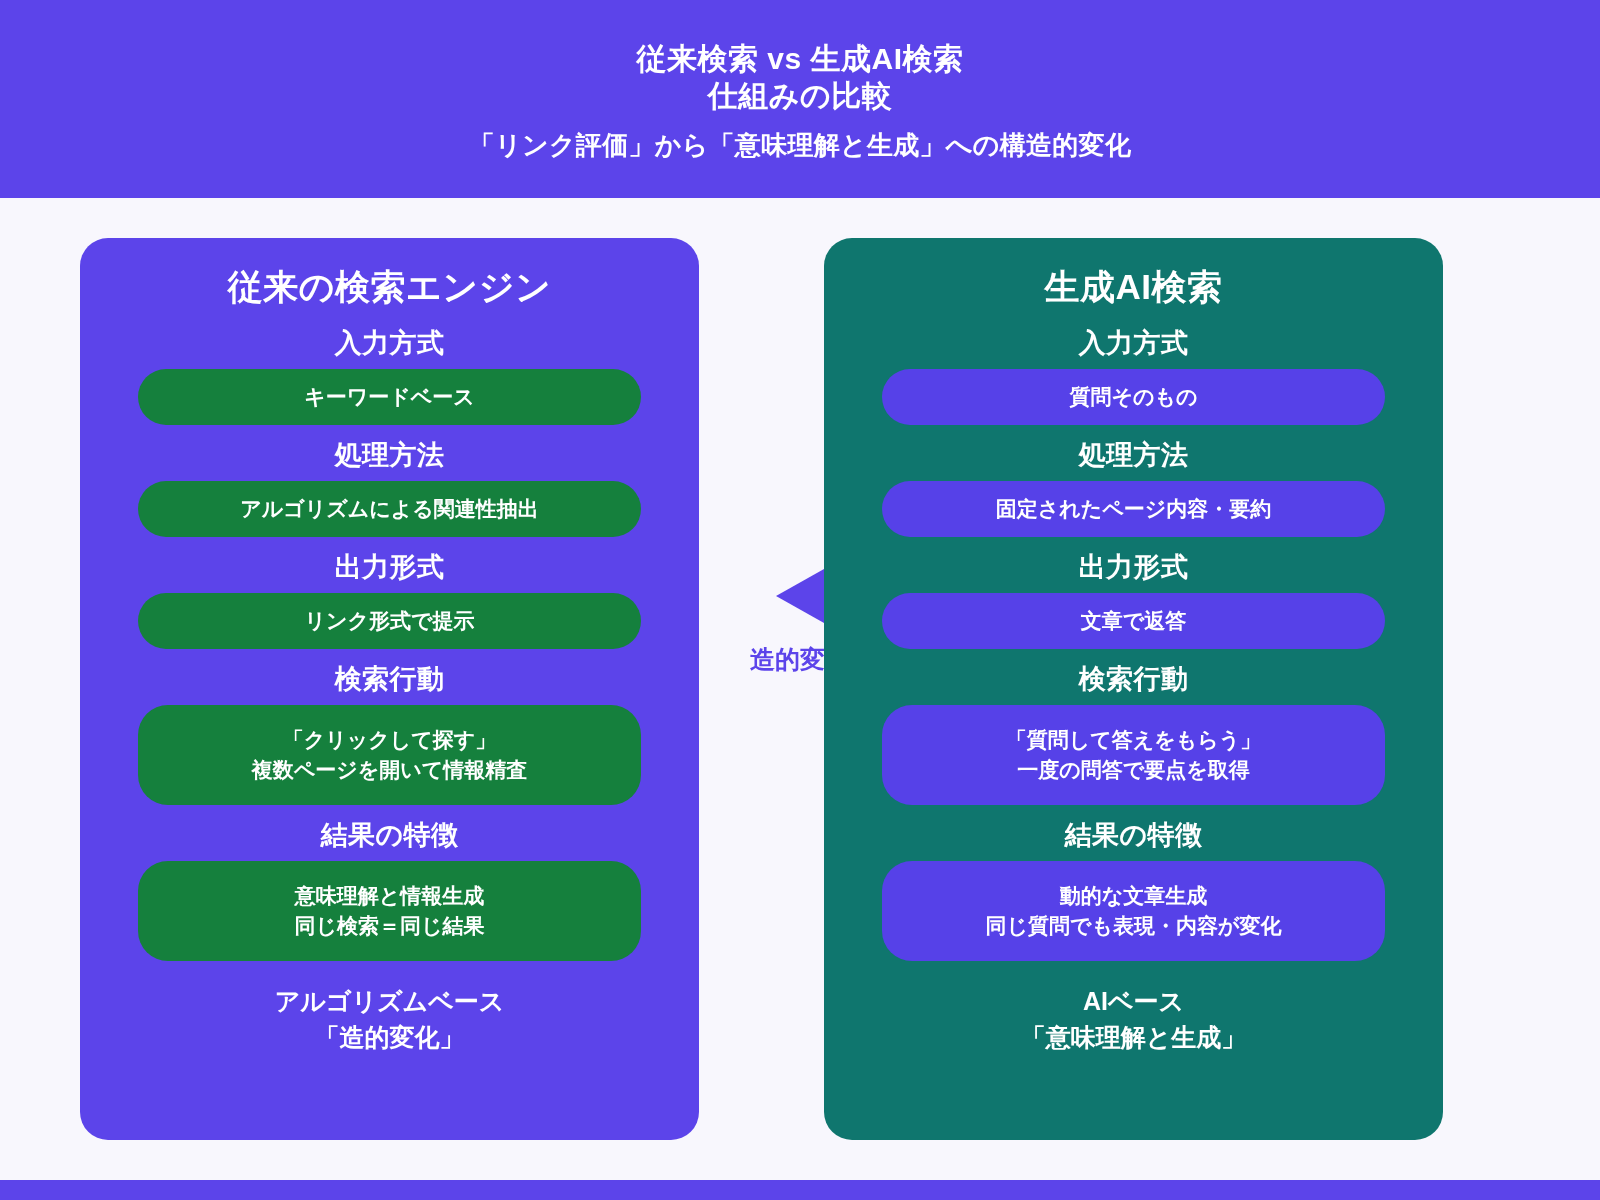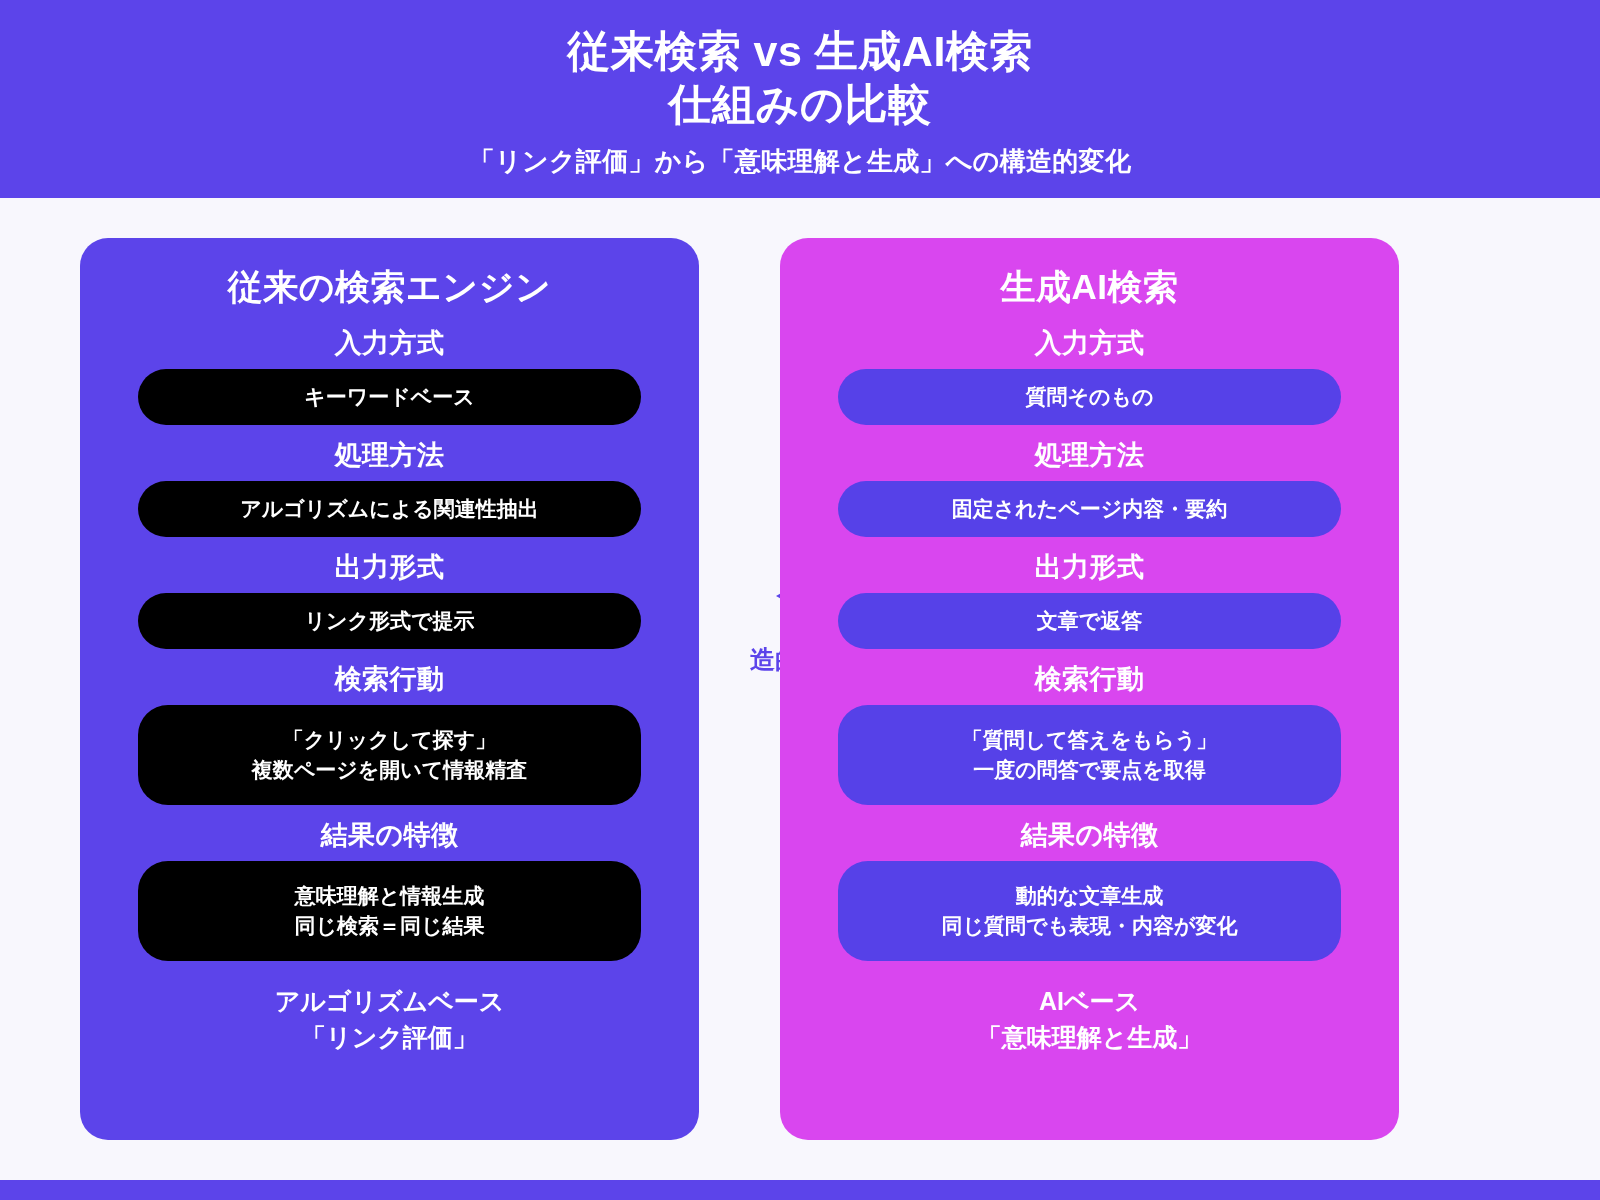--- a/index.html
+++ b/index.html
@@ -25,21 +25,21 @@
     background: #5c44ea;
     display: flex;
     flex-direction: column;
     align-items: center;
     justify-content: center;
     box-sizing: border-box;
     padding-top: 6px;
   }
   .header-title {
     color: #ffffff;
-    font-size: 43px;
+    font-size: 30px;
     font-weight: 700;
     line-height: 1.22;
     text-align: center;
     letter-spacing: 0.5px;
     white-space: pre-line;
   }
   .header-subtitle {
     color: #ffffff;
     font-size: 26px;
     font-weight: 700;
@@ -98,22 +98,22 @@
     display: flex;
     flex-direction: column;
     align-items: stretch;
     z-index: 2;
   }
   .panel-left {
     left: 80px;
     background: #5c44ea;
   }
   .panel-right {
-    left: 780px;
-    background: #d946ef;
+    left: 824px;
+    background: #0f766e;
   }
 
   .panel-title {
     color: #ffffff;
     font-size: 35px;
     font-weight: 700;
     text-align: center;
     letter-spacing: 0.5px;
     margin-bottom: 2px;
   }
@@ -140,21 +140,21 @@
     padding: 0 18px;
     box-sizing: border-box;
     height: 56px;
   }
   .pill.two-line {
     height: 100px;
     border-radius: 30px;
     white-space: pre-line;
   }
   .panel-left .pill {
-    background: #000000;
+    background: #15803d;
   }
   .panel-right .pill {
     background: #5641e8;
   }
 
   .panel-footnote {
     color: #ffffff;
     font-size: 25px;
     font-weight: 700;
     text-align: center;
@@ -191,21 +191,21 @@
 
   <div class="section-label">検索行動</div>
   <div class="pill two-line">「クリックして探す」
 複数ページを開いて情報精査</div>
 
   <div class="section-label">結果の特徴</div>
   <div class="pill two-line">意味理解と情報生成
 同じ検索＝同じ結果</div>
 
   <div class="panel-footnote">アルゴリズムベース
-「リンク評価」</div>
+「造的変化」</div>
 </div>
 
 <div class="panel panel-right">
   <div class="panel-title">生成AI検索</div>
 
   <div class="section-label">入力方式</div>
   <div class="pill">質問そのもの</div>
 
   <div class="section-label">処理方法</div>
   <div class="pill">固定されたページ内容・要約</div>

